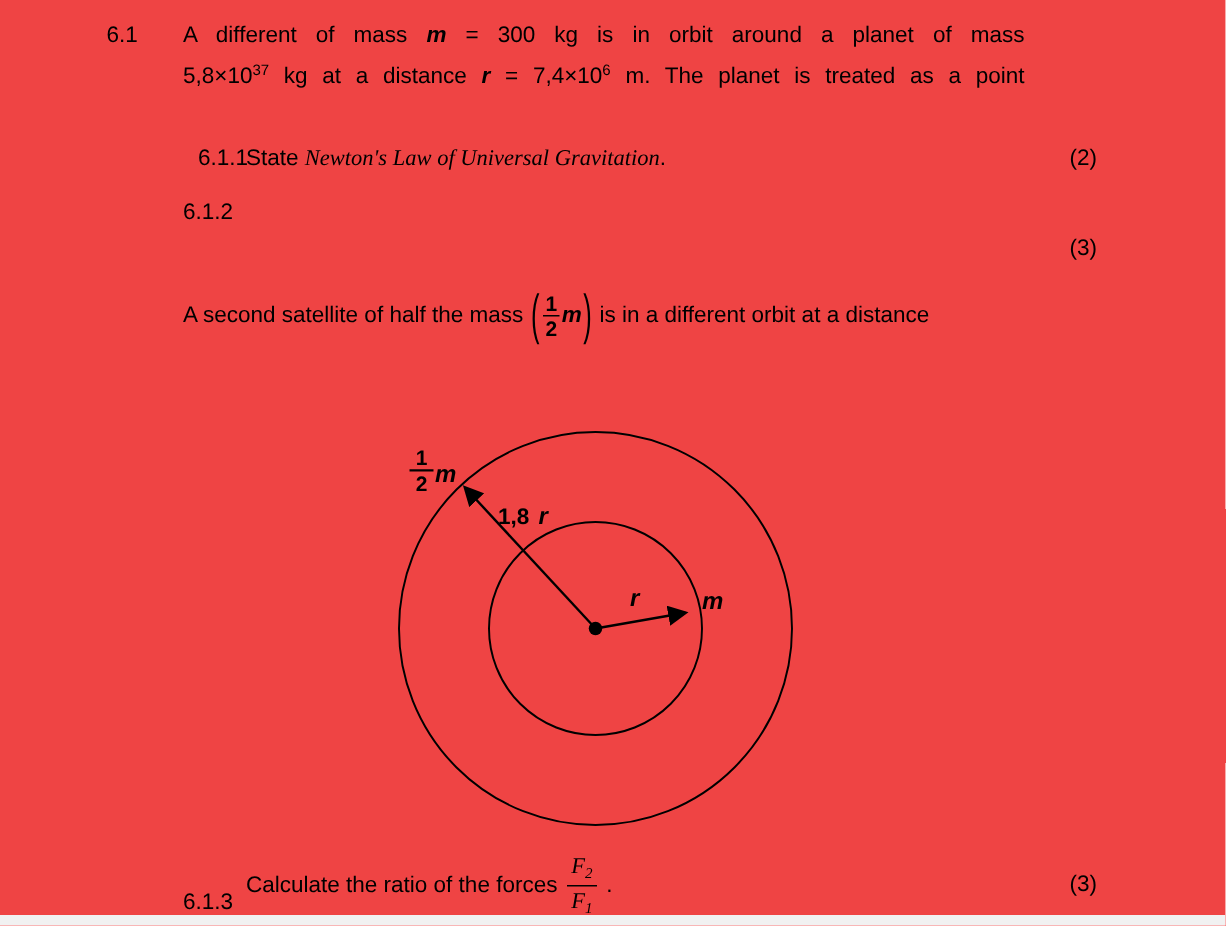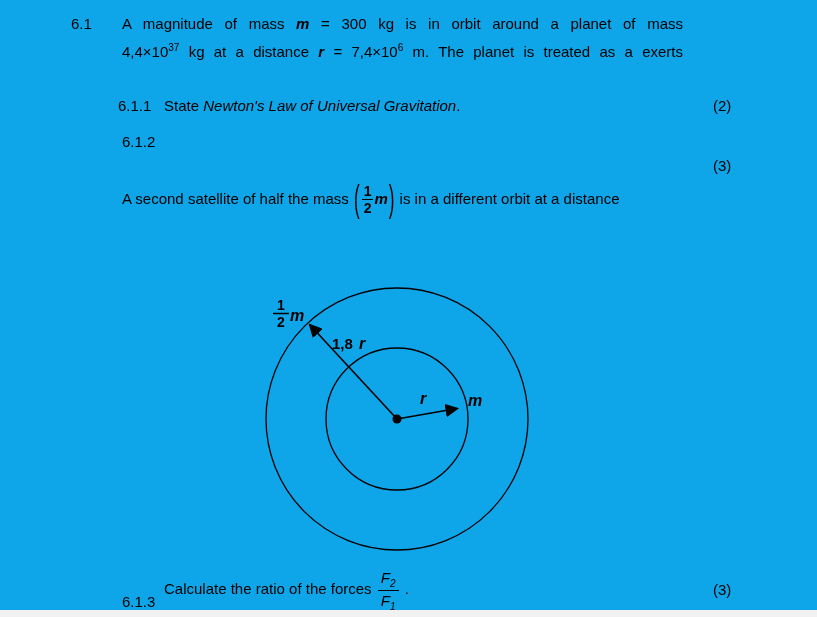--- a/index.html
+++ b/index.html
@@ -1,31 +1,31 @@
 <!DOCTYPE html>
 <html><head>
 <meta charset="utf-8">
 <style>
   html, body { margin: 0; padding: 0; background: #ffffff; }
   #page {
     position: relative;
     width: 817px;
     height: 617px;
-    background: #0ea5e9;
+    background: #ef4444;
     color: #000000;
     font-family: "Liberation Sans", "DejaVu Sans", sans-serif;
     font-size: 15px;
     line-height: 24px;
     overflow: hidden;
   }
   .abs { position: absolute; }
   .line { min-height: 24px; }
   .just { text-align: justify; text-align-last: justify; text-justify: inter-word; }
   .b  { font-weight: bold; }
-  .i  { font-style: italic; }
+  .i  { font-style: italic; font-family: Liberation Serif, serif; }
   .bi { font-weight: bold; font-style: italic; }
   .sup { font-size: 10px; vertical-align: 5.5px; }
   .sub { font-size: 10px; vertical-align: -3.5px; }
   .gp {
     display: inline-block;
     transform: scaleY(2.15);
     font-size: 17px;
     font-weight: 400;
     vertical-align: middle;
     padding: 0 1px;
@@ -39,47 +39,47 @@
     line-height: 1.15;
     margin: 0 2px;
     text-align: center;
   }
   .frac .num { display: block; border-bottom: 1.4px solid #000; padding: 0 3px 1px 3px; }
   .frac .den { display: block; padding: 1px 3px 0 3px; }
   .frac.half { font-size: 14px; margin: 0 1px; }
   .frac.half .num, .frac.half .den { padding: 0 2px; }
   #qnum        { left: 71px;  top: 12px; }
   #intro       { left: 122px; top: 12px; width: 561px; }
-  #i1-num      { left: 118px; top: 94px; }
+  #i1-num      { left: 132px; top: 94px; }
   #i1-text     { left: 164px; top: 94px; width: 540px; }
   #i1-marks    { left: 713px; top: 94px; }
   #i2-num      { left: 122px; top: 130px; }
   #i2-text     { left: 164px; top: 130px; width: 540px; }
   #i2-marks    { left: 713px; top: 154px; }
-  #para2       { left: 122px; top: 183px; width: 572px; }
+  #para2       { left: 122px; top: 194px; width: 572px; }
   #diagram     { left: 230px; top: 280px; }
   #i3-num      { left: 122px; top: 578px; margin-top: 12px; }
   #i3-text     { left: 164px; top: 569px; width: 420px; line-height: normal; }
   #i3-marks    { left: 713px; top: 578px; }
   #bottom-strip { left: 0; top: 610px; width: 817px; height: 7px; background: #f1f1f1; }
   svg text { font-family: "Liberation Sans", "DejaVu Sans", sans-serif; }
   svg .dlabel   { font-size: 16px; font-weight: bold; font-style: italic; }
   svg .dvalue   { font-size: 15px; font-weight: bold; }
   svg .dfrac    { font-size: 14px; font-weight: bold; }
 </style>
 </head>
 <body>
 
 <div id="page">
 
   <div class="abs" id="qnum">6.1</div>
 
   <div class="abs" id="intro">
-      <div class="line just"><span>A magnitude of mass </span><span class="bi">m</span><span> = 300 kg is in orbit around a planet of mass</span></div>
-      <div class="line just"><span>4,4×10</span><span class="sup">37</span><span> kg at a distance </span><span class="bi">r</span><span> = 7,4×10</span><span class="sup">6</span><span> m. The planet is treated as a exerts</span></div>
+      <div class="line just"><span>A different of mass </span><span class="bi">m</span><span> = 300 kg is in orbit around a planet of mass</span></div>
+      <div class="line just"><span>5,8×10</span><span class="sup">37</span><span> kg at a distance </span><span class="bi">r</span><span> = 7,4×10</span><span class="sup">6</span><span> m. The planet is treated as a point</span></div>
     </div>
 
   <div class="abs" id="i1-num">6.1.1</div>
   <div class="abs" id="i1-text">
       <div class="line"><span>State </span><span class="i">Newton's Law of Universal Gravitation</span><span>.</span></div>
     </div>
   <div class="abs" id="i1-marks">(2)</div>
 
   <div class="abs" id="i2-num">6.1.2</div>
   <div class="abs" id="i2-text">

